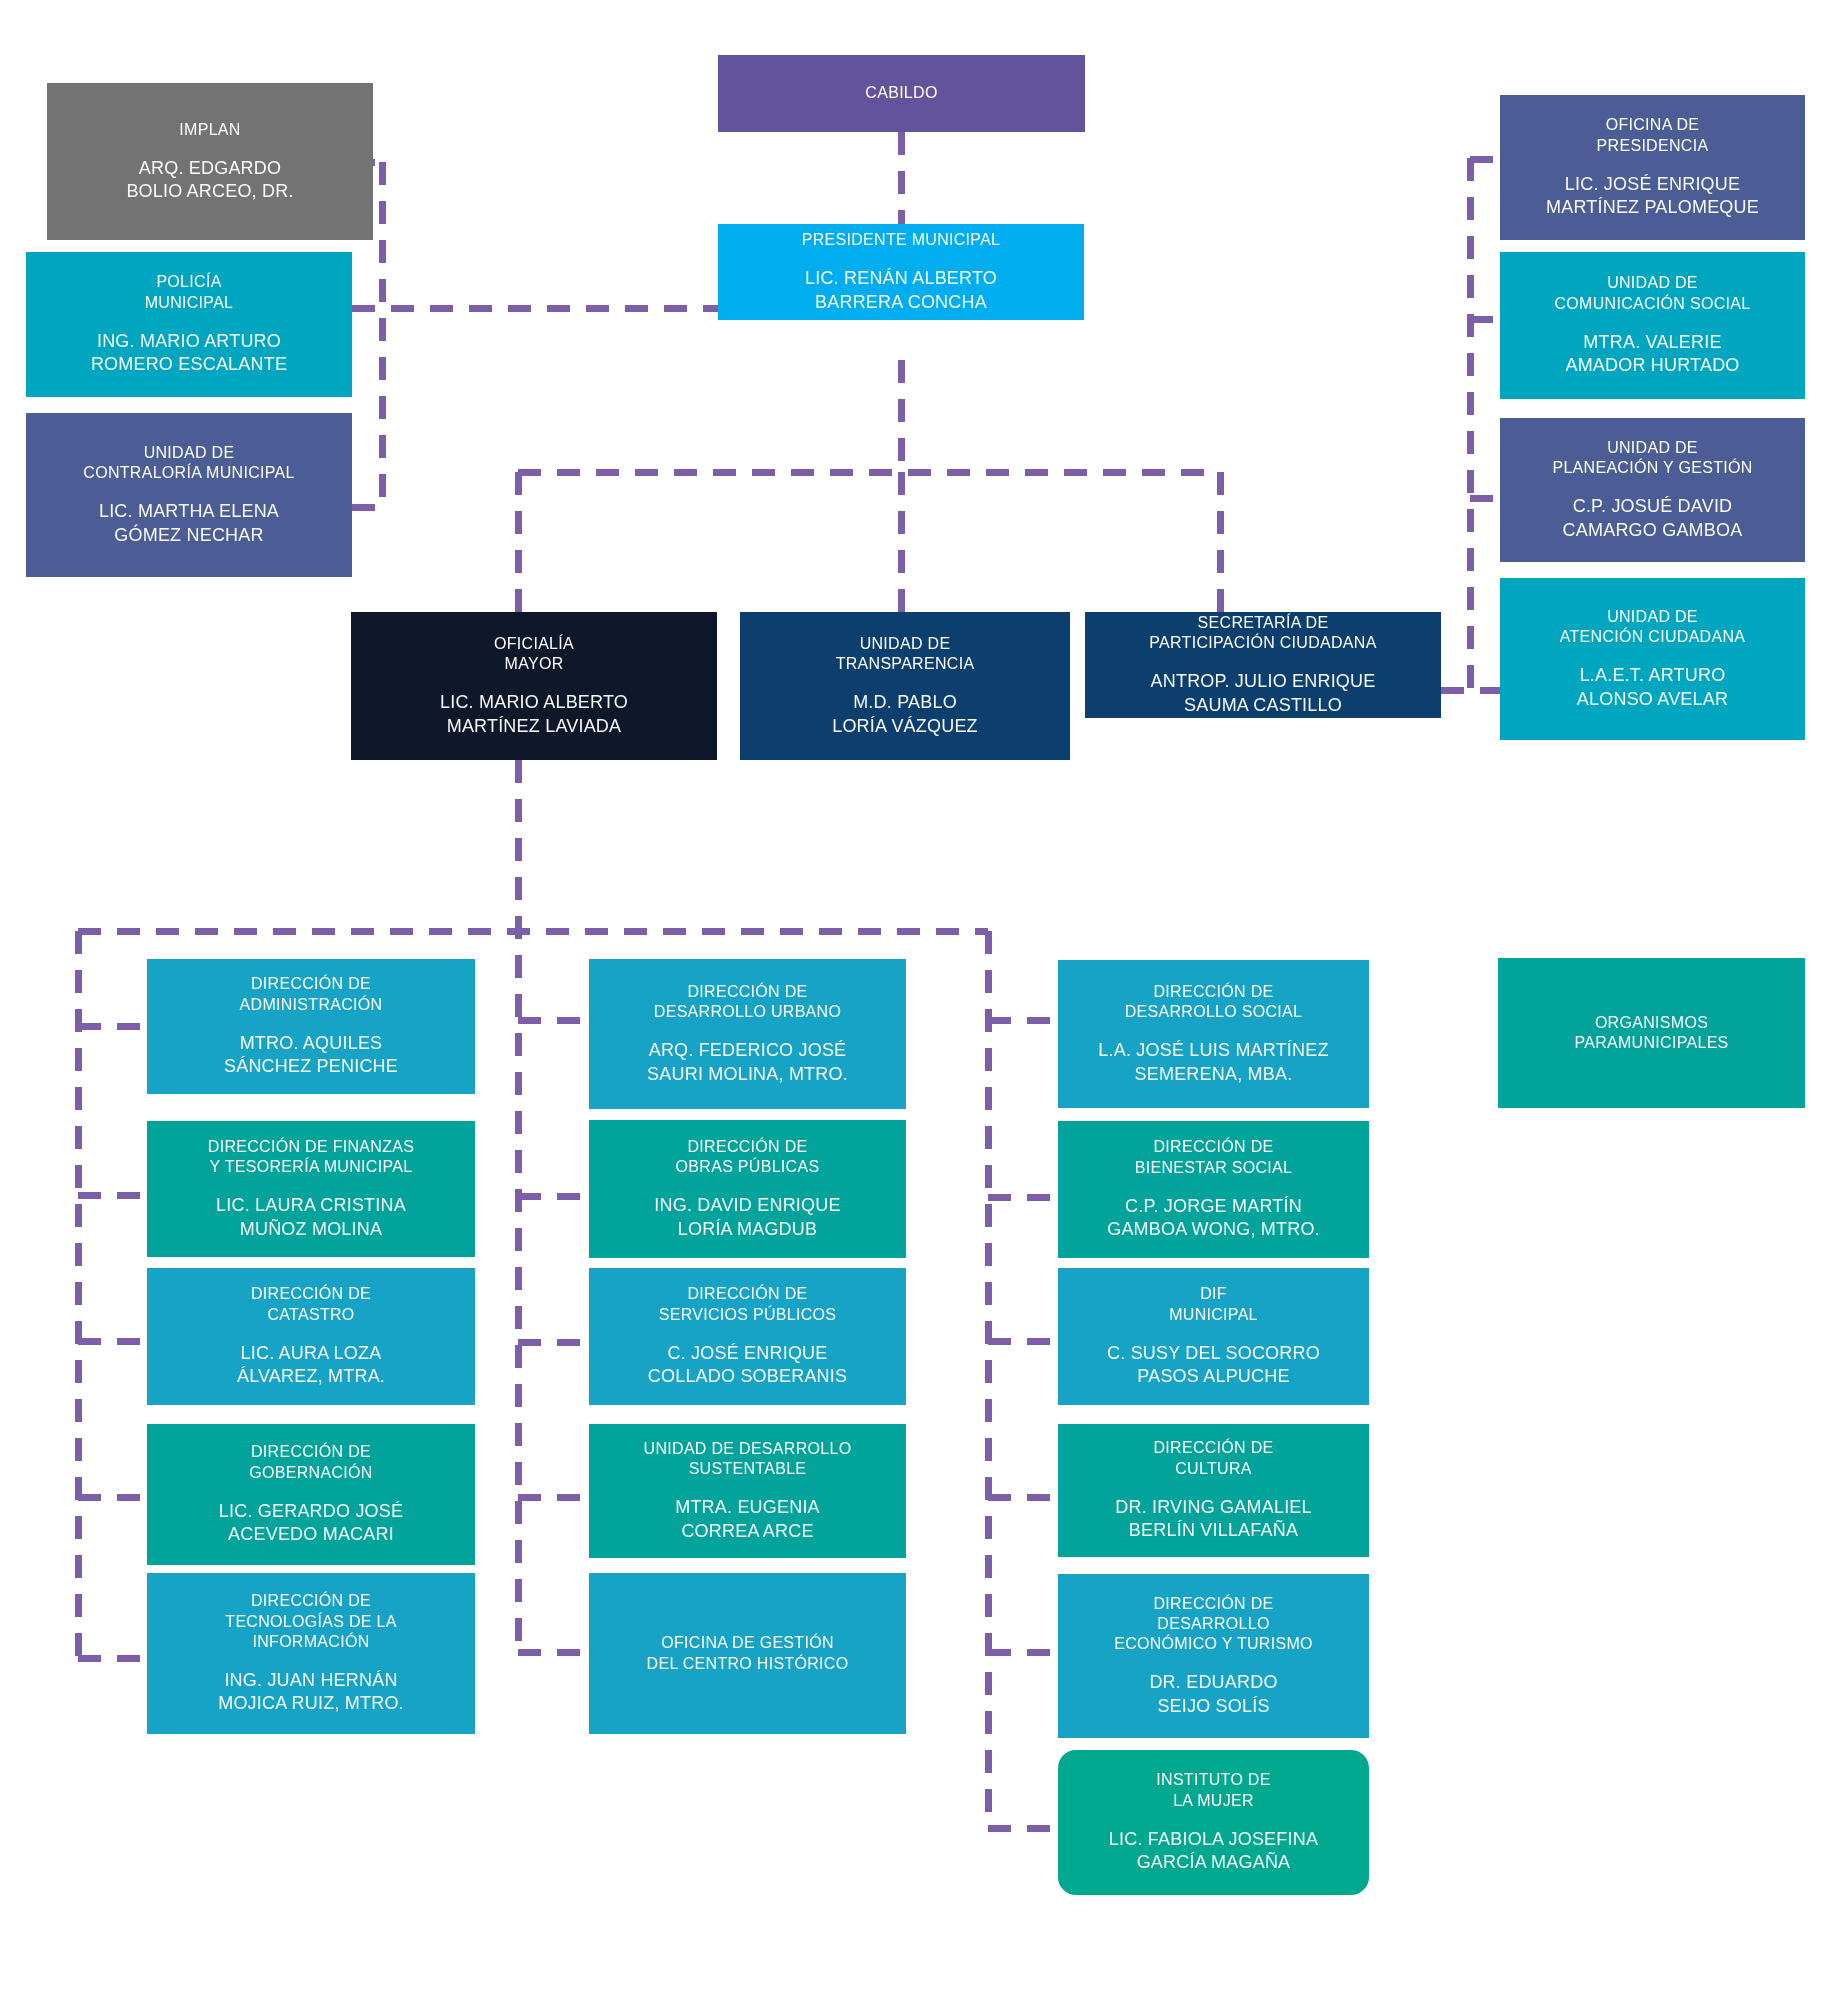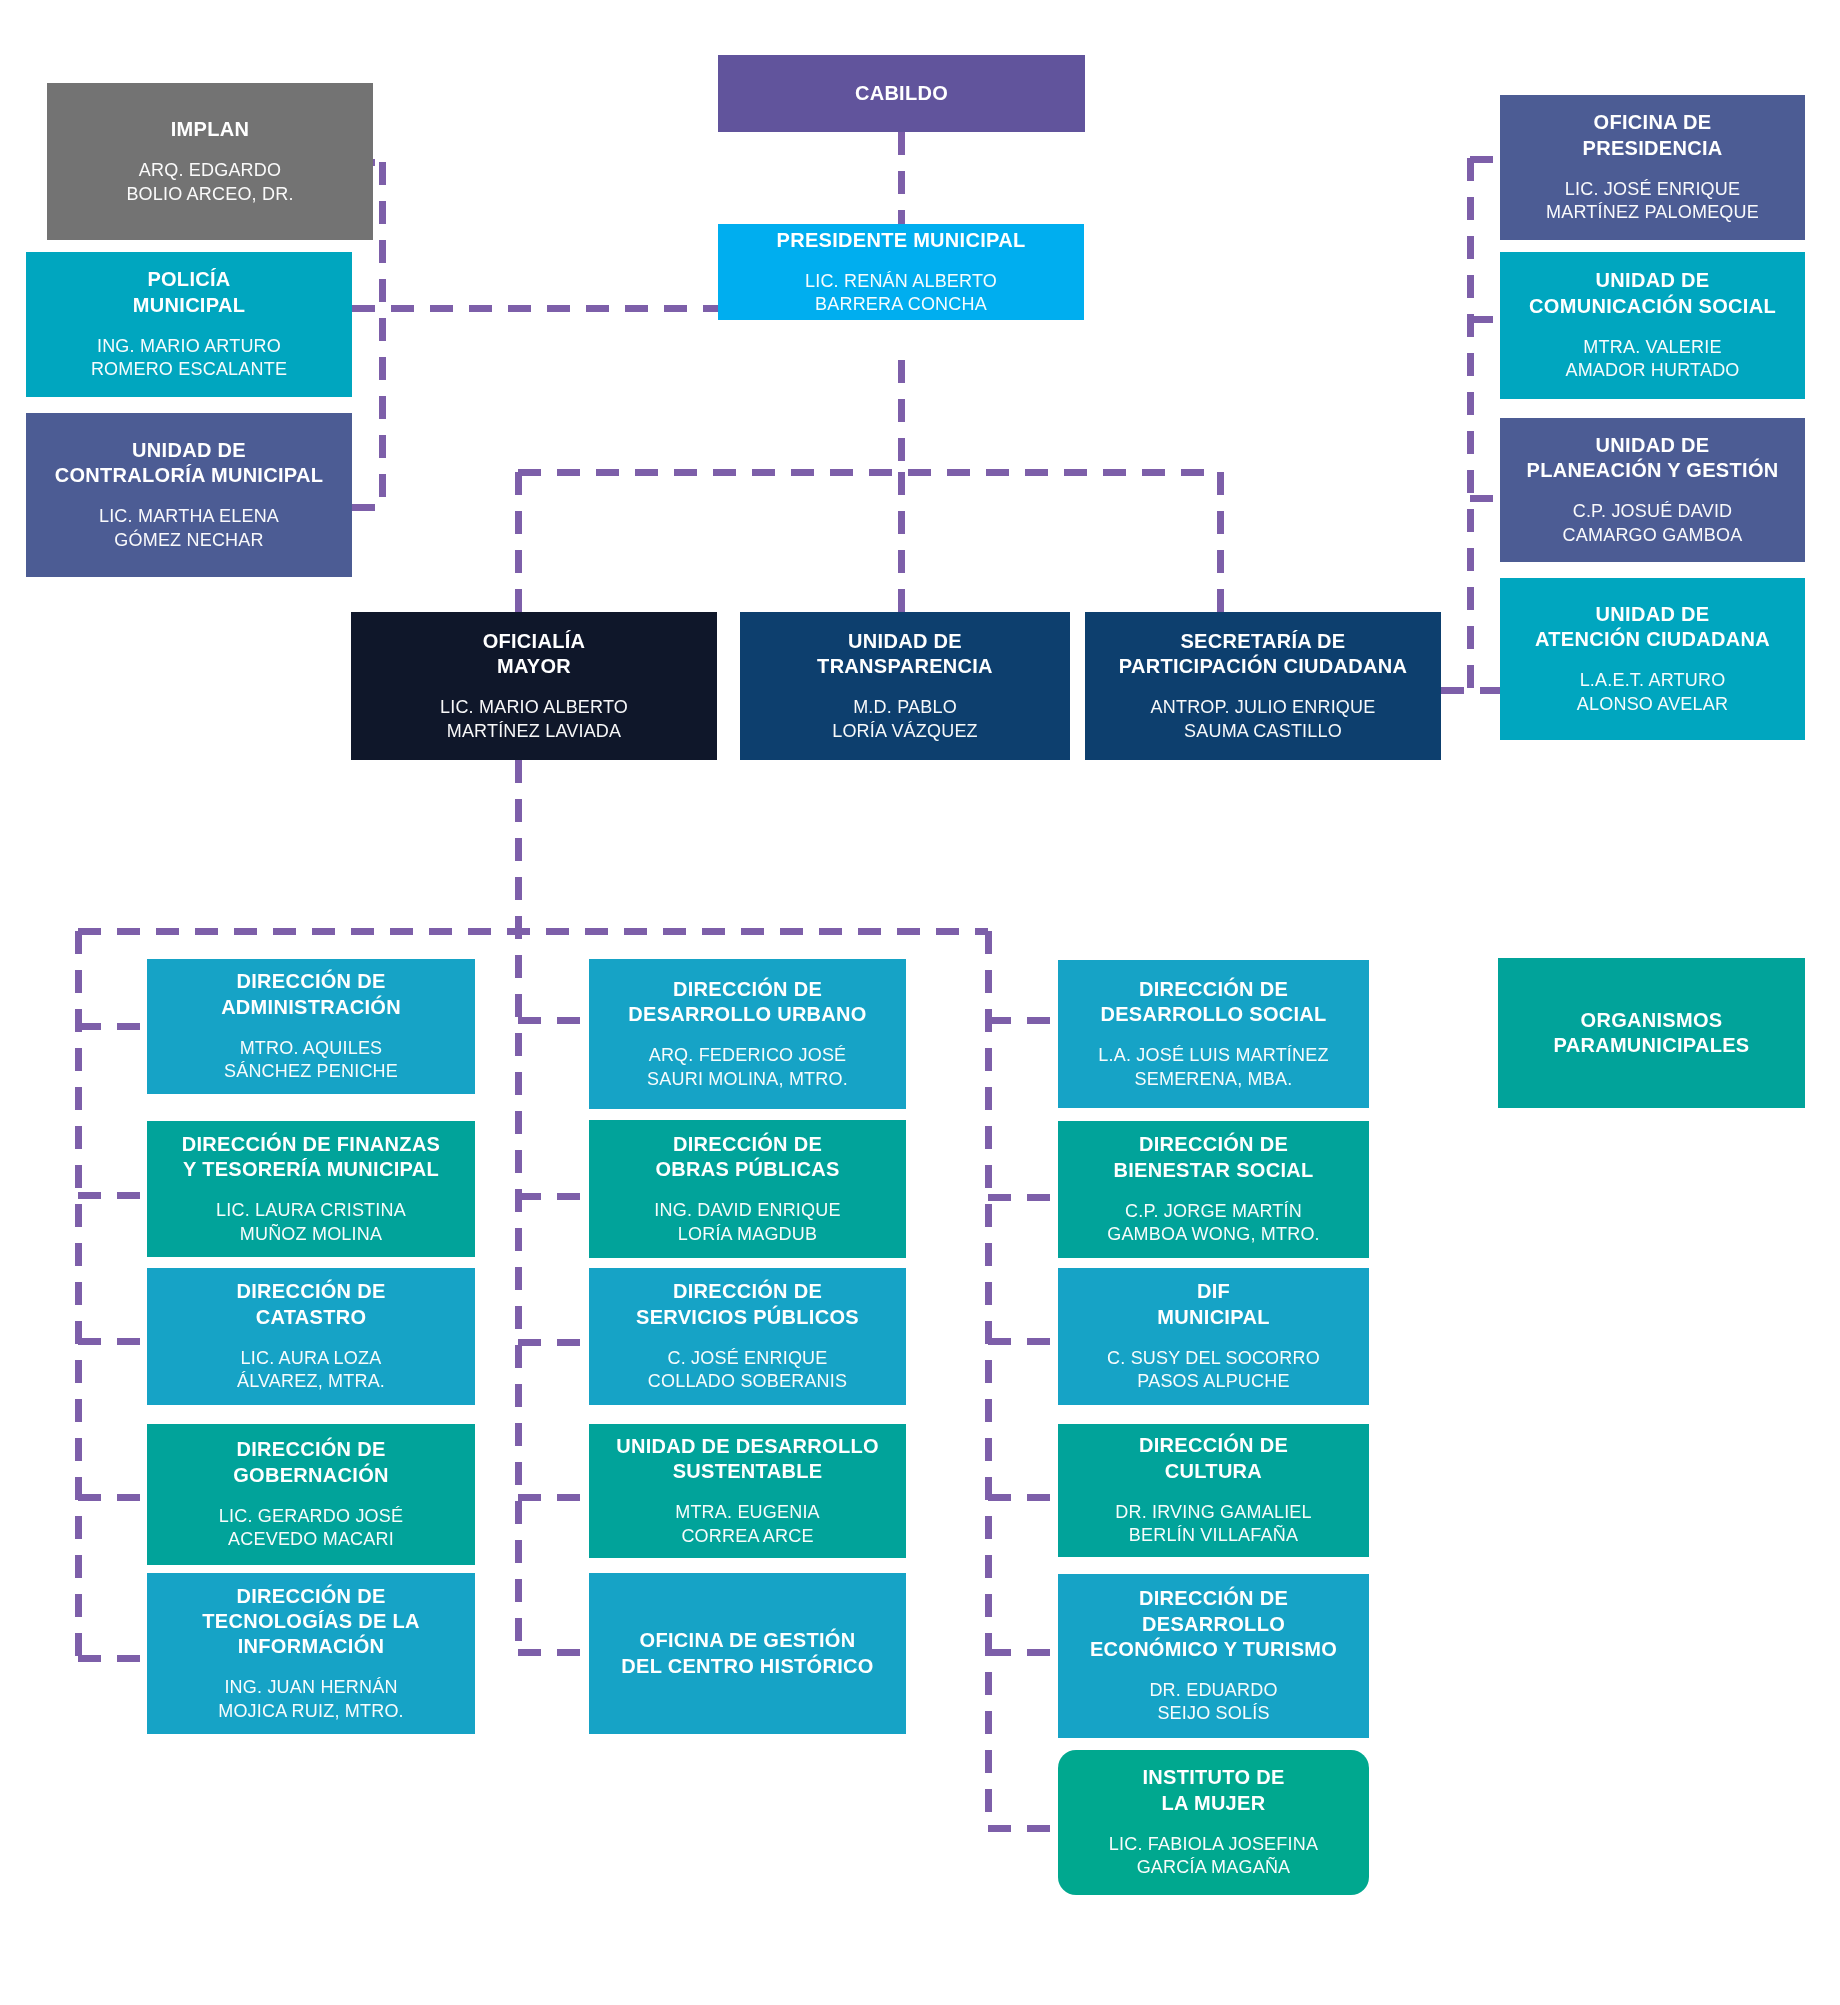--- a/index.html
+++ b/index.html
@@ -13,22 +13,22 @@
   .org-box{
     position:absolute;
     display:flex;flex-direction:column;
     align-items:center;justify-content:center;
     text-align:center;
     color:#ffffff;
     box-sizing:border-box;
     padding:8px 12px;
   }
   .org-box .box-title{
-    font-weight:bold;
-    font-size:20px;
+    font-weight:normal;
+    font-size:16px;
     line-height:1.26;
     letter-spacing:.3px;
     white-space:pre-line;
   }
   .org-box .box-name{
     font-weight:400;
     font-size:18px;
     line-height:1.3;
     letter-spacing:.2px;
     margin-top:17px;
@@ -130,21 +130,21 @@
 MAYOR</div>
       <div class="box-name">LIC. MARIO ALBERTO
 MARTÍNEZ LAVIADA</div>
     </div>
     <div class="org-box" style="left: 740px; top: 612px; width: 330px; height: 148px; background: rgb(13, 63, 110);">
       <div class="box-title">UNIDAD DE
 TRANSPARENCIA</div>
       <div class="box-name">M.D. PABLO
 LORÍA VÁZQUEZ</div>
     </div>
-    <div class="org-box" style="left: 1085px; top: 612px; width: 356px; height: 148px; background: rgb(13, 63, 110);">
+    <div class="org-box" style="left: 1085px; top: 612px; width: 356px; height: 106px; background: rgb(13, 63, 110);">
       <div class="box-title">SECRETARÍA DE
 PARTICIPACIÓN CIUDADANA</div>
       <div class="box-name">ANTROP. JULIO ENRIQUE
 SAUMA CASTILLO</div>
     </div>
     <div class="org-box" style="left: 147px; top: 959px; width: 328px; height: 135px; background: rgb(22, 163, 198);">
       <div class="box-title">DIRECCIÓN DE
 ADMINISTRACIÓN</div>
       <div class="box-name">MTRO. AQUILES
 SÁNCHEZ PENICHE</div>

